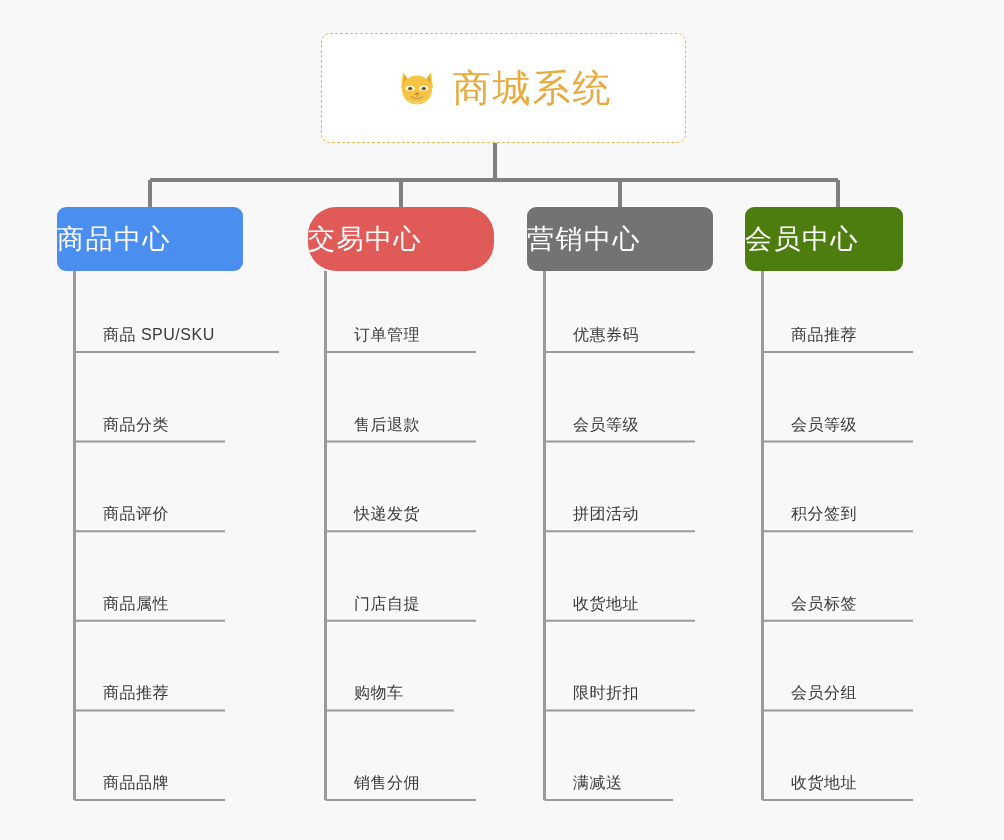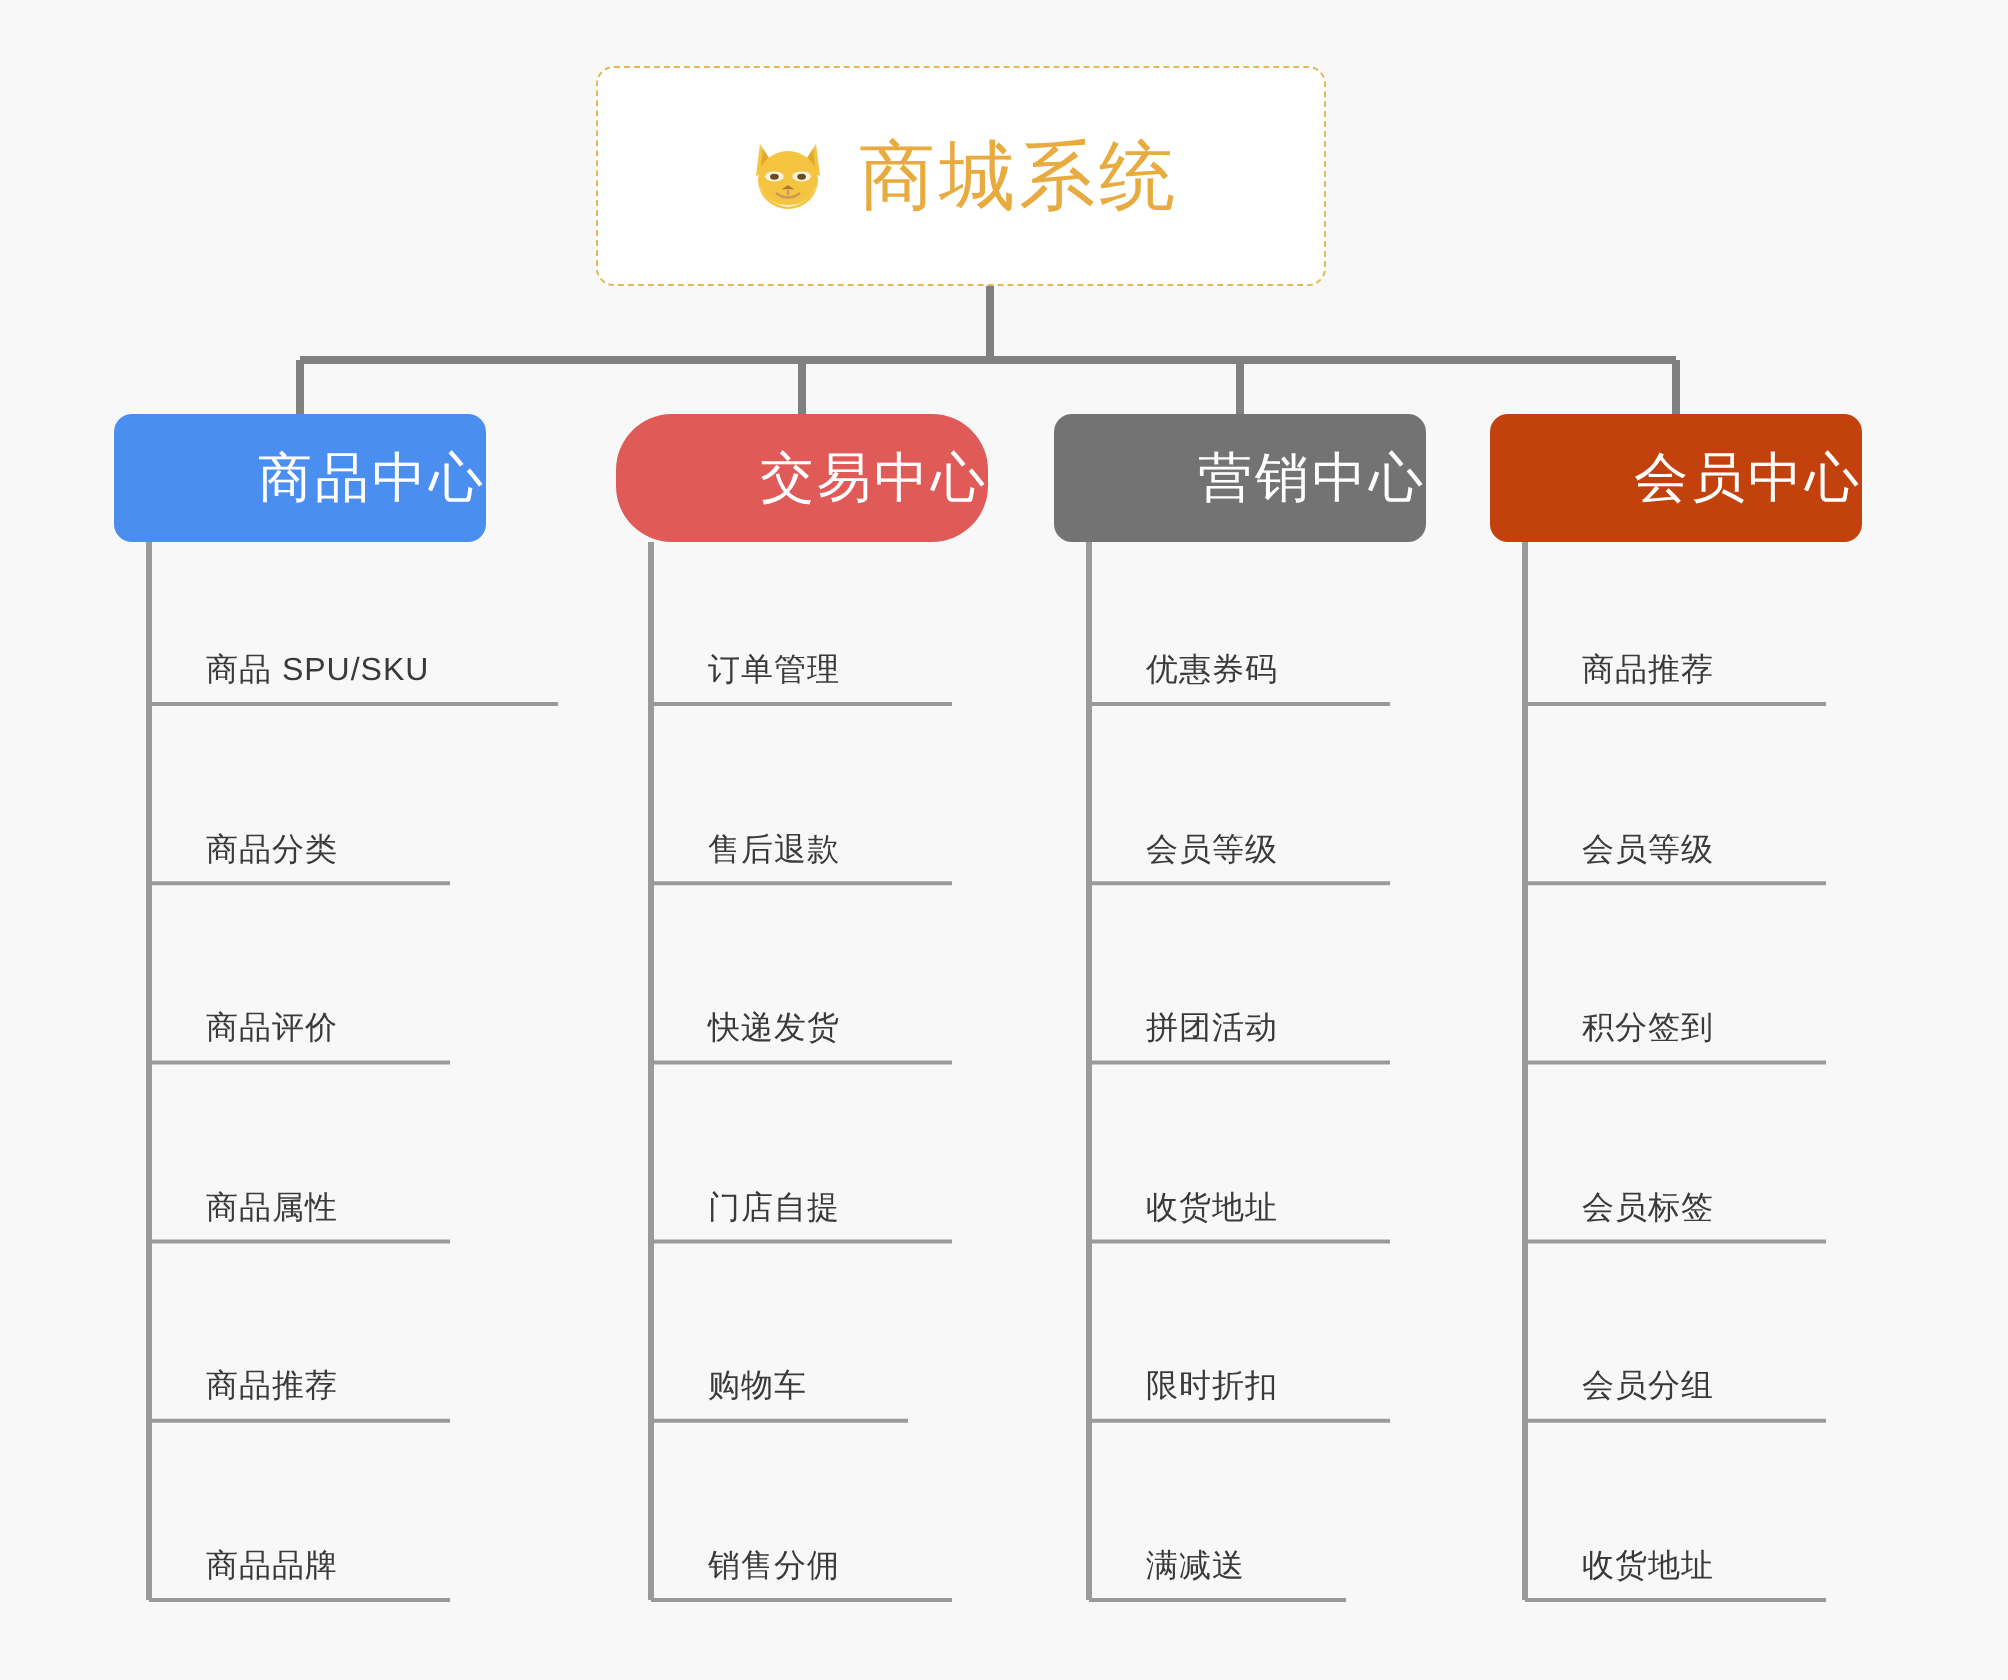--- a/index.html
+++ b/index.html
@@ -15,21 +15,21 @@
   }
   #mindmap {
     position: relative;
     width: 1004px;
     height: 840px;
   }
 
   
   .root-node {
     position: absolute;
-    left: 298px;
+    left: 321px;
     top: 33px;
     width: 365px;
     height: 110px;
     box-sizing: border-box;
     background: #ffffff;
     border: 1px dashed #e3b košík;
     border: 1px dashed #e6b855;
     border-radius: 9px;
     display: flex;
     align-items: center;
@@ -65,21 +65,21 @@
     top: 207px;
   }
   .cat-box {
     position: absolute;
     top: 0;
     left: 0;
     height: 64px;
     border-radius: 9px;
     display: flex;
     align-items: center;
-    justify-content: flex-end;
+    justify-content: flex-start;
     box-sizing: border-box;
   }
   .cat-label {
     color: #ffffff;
     font-size: 27px;
     letter-spacing: 1.5px;
     white-space: nowrap;
   }
 
   .leaf-list {
@@ -237,21 +237,21 @@
           </div>
           <div class="leaf-item" style="top: 430.4px;">
             <span class="leaf-label">限时折扣</span>
           </div>
           <div class="leaf-item" style="top: 520px;">
             <span class="leaf-label">满减送</span>
           </div>
         </div>
       </div>
       <div class="column" style="left: 745px; width: 186px;">
-        <div class="cat-box" style="width: 186px; background: #c2410c;">
+        <div class="cat-box" style="width: 158px; background: #4d7c0f;">
           <span class="cat-label">会员中心</span>
         </div>
         <svg width="260" height="603" viewBox="0 0 260 603" style="position: absolute; left: 16px; top: 64px;">
           <line x1="1.5" x2="1.5" y1="0" y2="529" stroke="#9a9a9a" stroke-width="3"></line>
           <line x1="1.5" x2="152" y1="81" y2="81" stroke="#9a9a9a" stroke-width="2"></line>
           <line x1="1.5" x2="152" y1="170.60000000000002" y2="170.60000000000002" stroke="#9a9a9a" stroke-width="2"></line>
           <line x1="1.5" x2="152" y1="260.20000000000005" y2="260.20000000000005" stroke="#9a9a9a" stroke-width="2"></line>
           <line x1="1.5" x2="152" y1="349.79999999999995" y2="349.79999999999995" stroke="#9a9a9a" stroke-width="2"></line>
           <line x1="1.5" x2="152" y1="439.4" y2="439.4" stroke="#9a9a9a" stroke-width="2"></line>
           <line x1="1.5" x2="152" y1="529" y2="529" stroke="#9a9a9a" stroke-width="2"></line>

